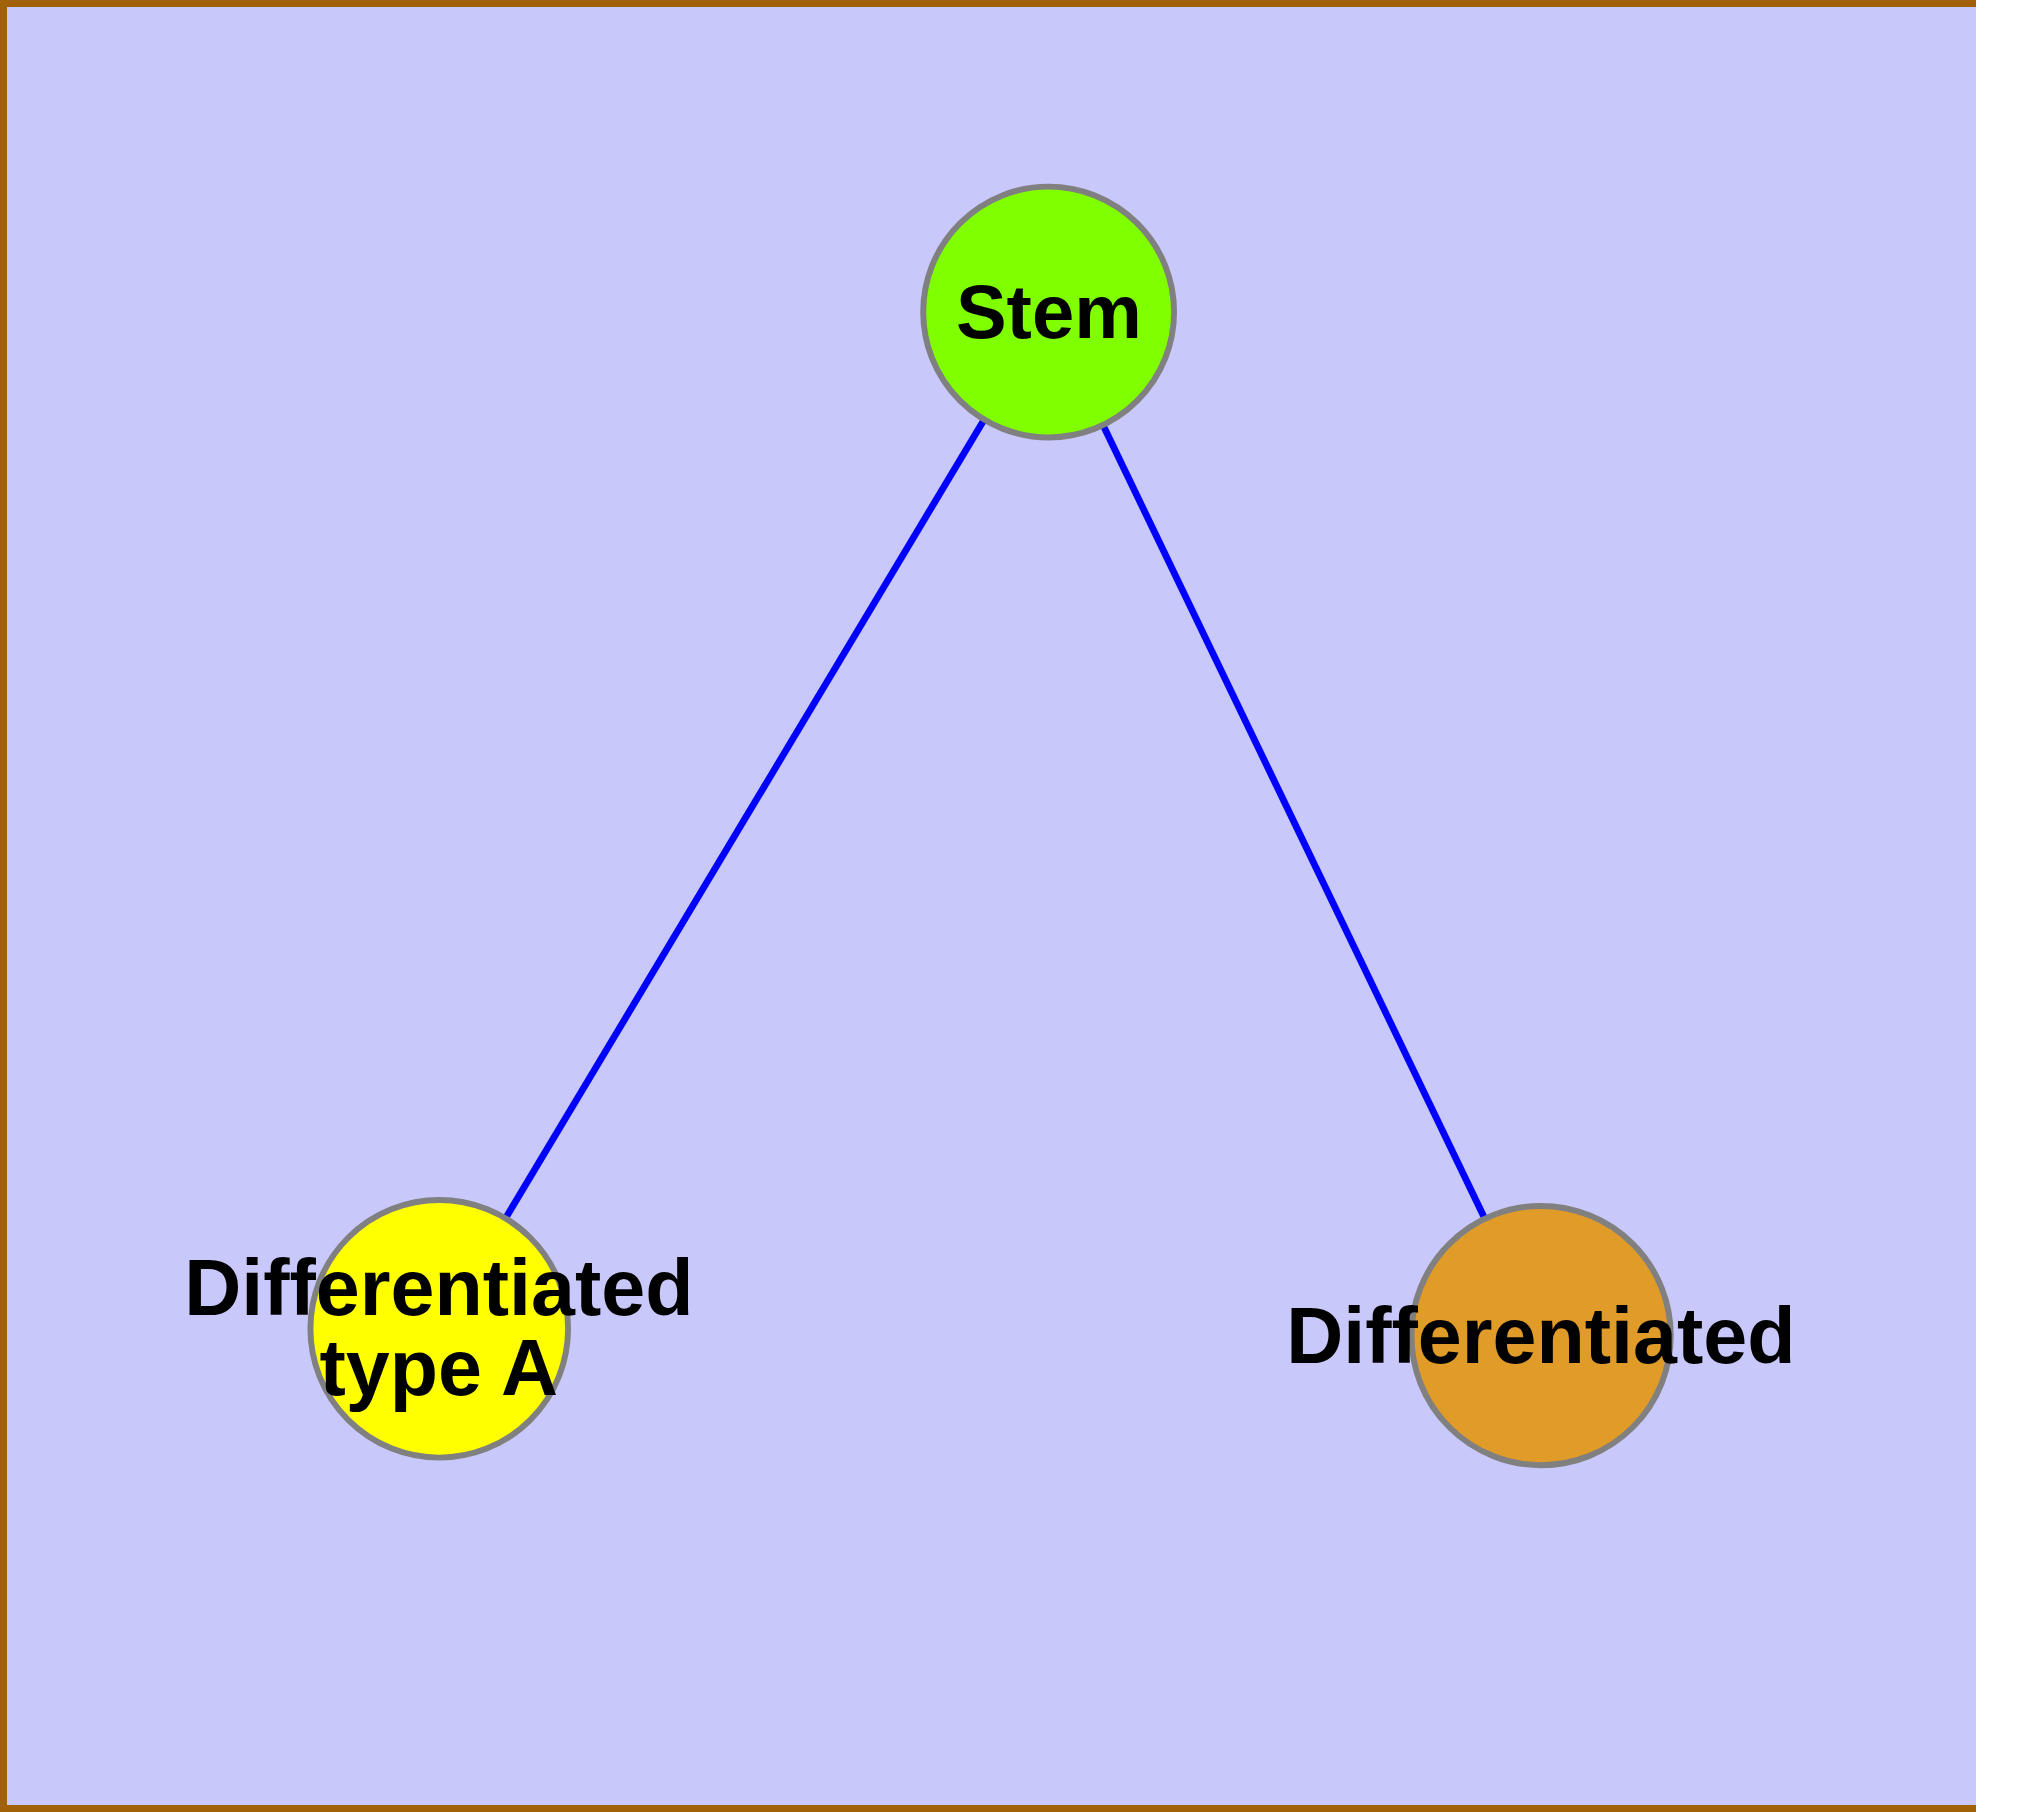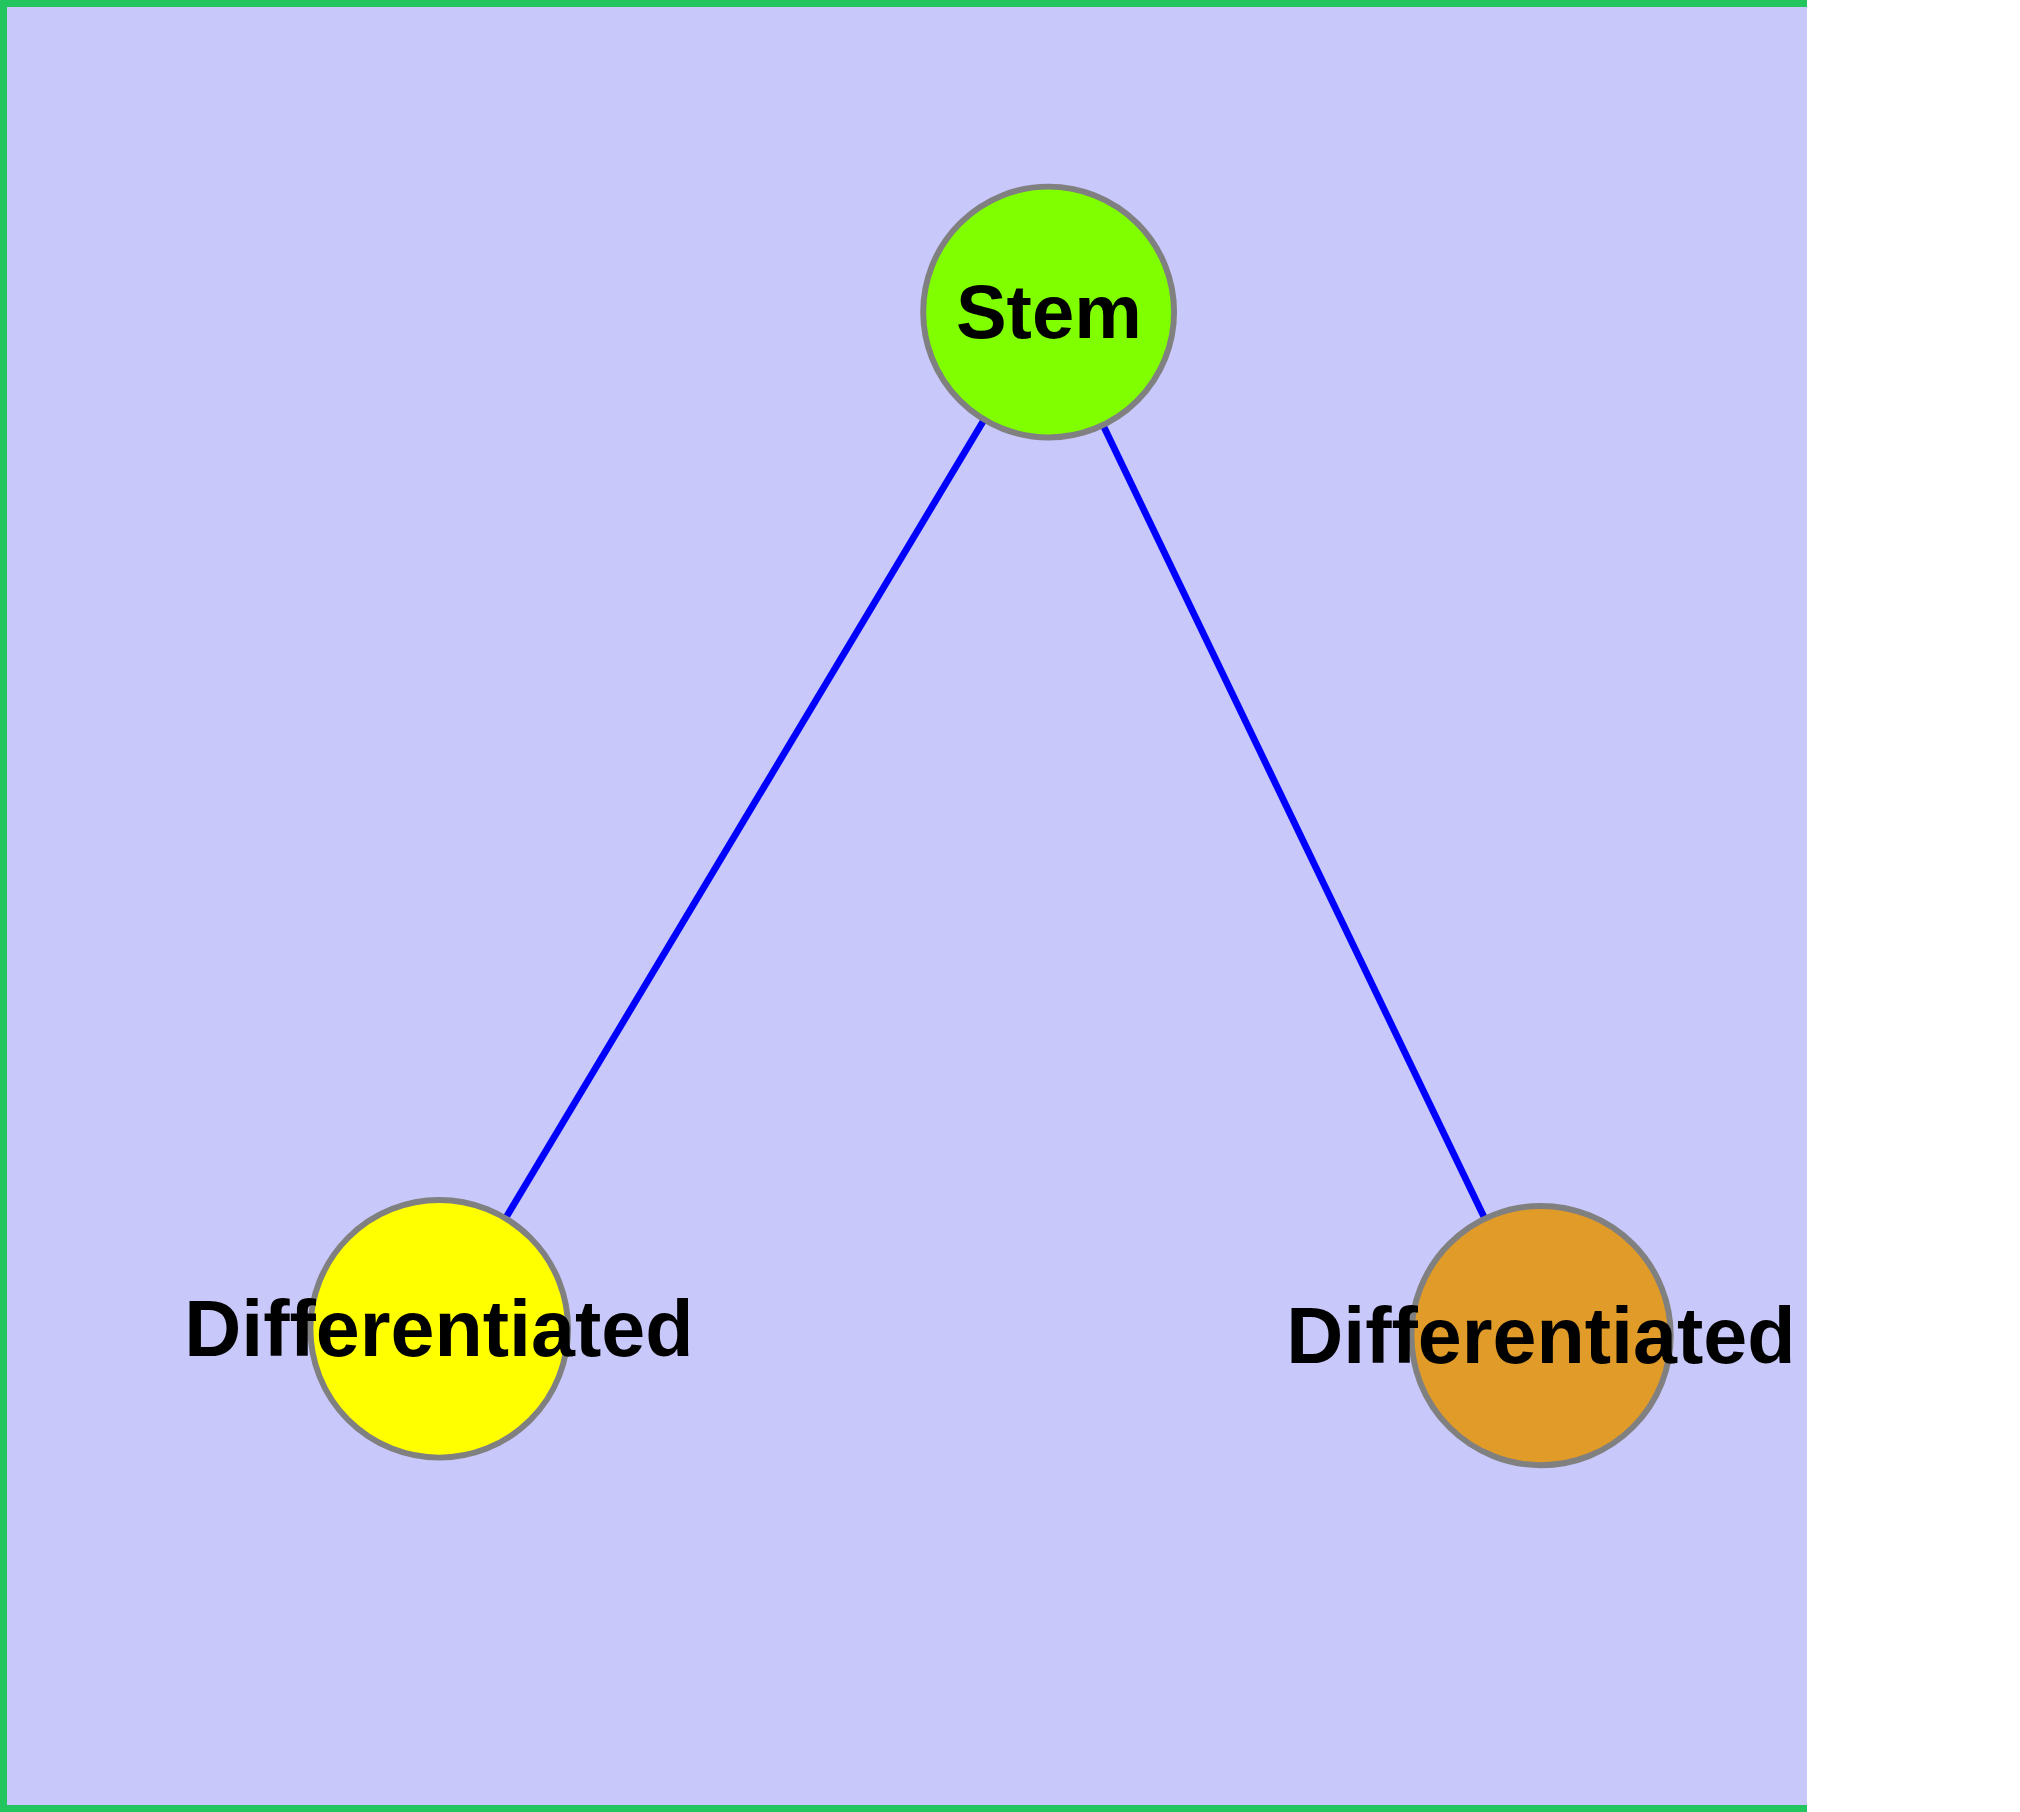--- a/index.html
+++ b/index.html
@@ -2,23 +2,23 @@
 <html style="font-size:13.6px"><head>
 <meta charset="utf-8">
 <style>
   html, body {
     margin: 0;
     padding: 0;
     background: #ffffff;
   }
   #canvas {
     position: relative;
-    width: 1807px;
+    width: 1976px;
     height: 1812px;
-    background: #22c55e;
+    background: #a16207;
     overflow: hidden;
     font-family: "Liberation Sans", sans-serif;
   }
   #plot-area {
     position: absolute;
     left: 6.8px;
     top: 6.8px;
     width: 2007px;
     height: 1798px;
     background: #c8c8fa;
@@ -63,20 +63,21 @@
           <circle cx="1810" cy="1568" r="153" fill="#e09b28" stroke="#808080" stroke-width="7"></circle>
         </g>
     </svg>
 
     <div id="labels-layer">
         <div class="node-label" style="left: 1042px; top: 305px; font-size: 76px; color: rgb(0, 0, 0);">
           <div>Stem</div>
         </div>
         <div class="node-label two-line" style="left: 432px; top: 1322px; font-size: 79px; color: rgb(0, 0, 0);">
           <div>Differentiated</div>
+          <div>type A</div>
         </div>
         <div class="node-label two-line" style="left: 1534px; top: 1329px; font-size: 79px; color: rgb(0, 0, 0);">
           <div>Differentiated</div>
         </div>
       </div>
 
   </div>
 </div>
 
 

